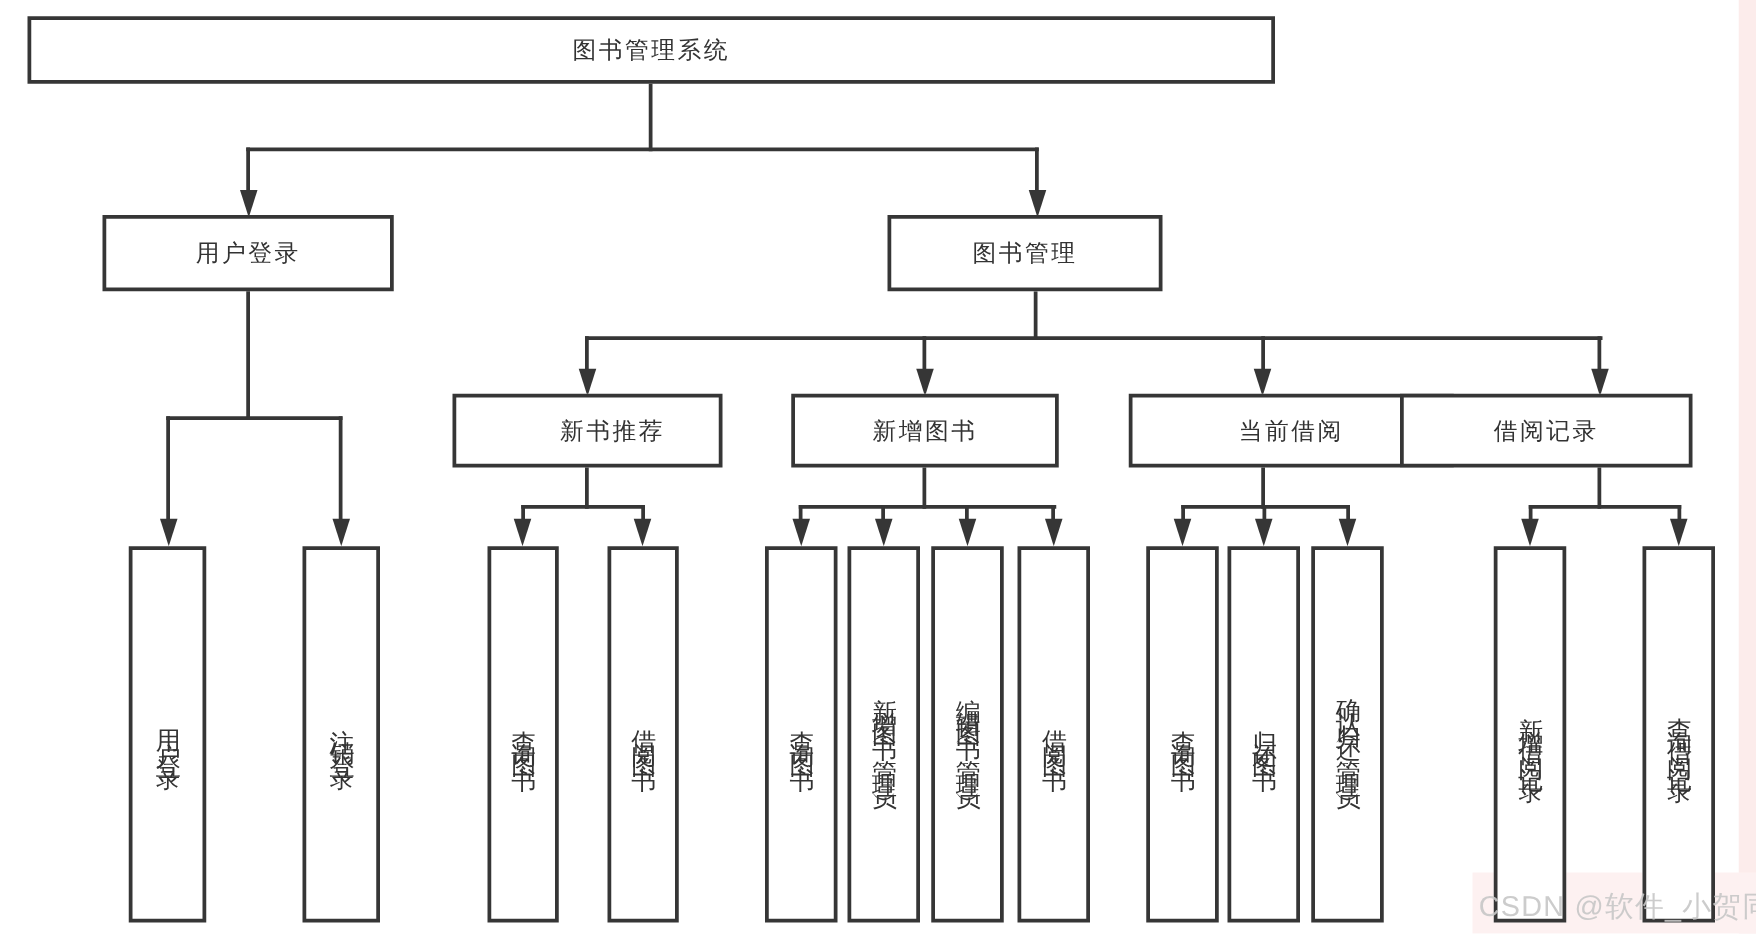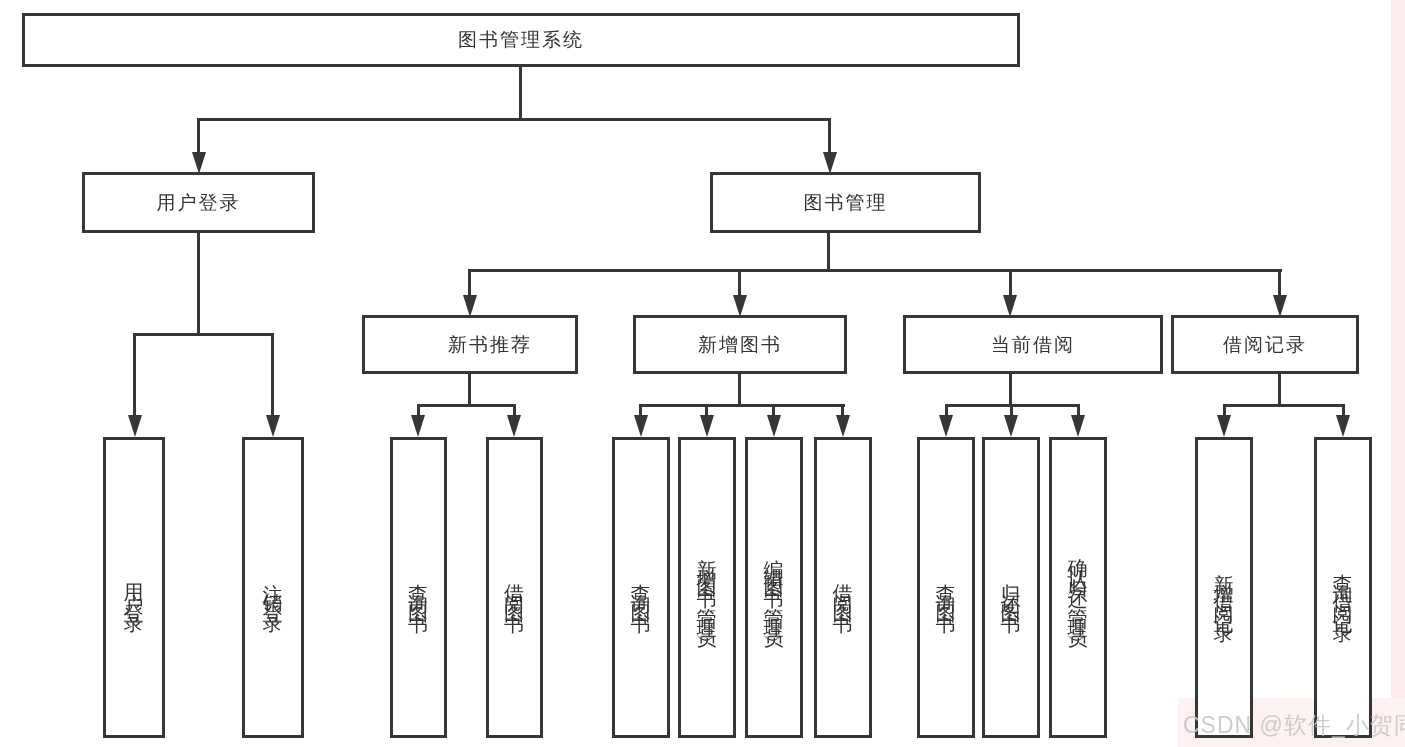--- a/index.html
+++ b/index.html
@@ -106,34 +106,34 @@
   <div class="line" style="left:1342px; top:404px; width:3px; height:14px;"></div>
   <div class="arrow" style="left:1336px; top:415px;"></div>
 
   <div class="box" style="left:22px; top:13px; width:998px; height:54px;">
     <span>图书管理系统</span>
   </div>
 
   <div class="box" style="left:82px; top:172px; width:233px; height:61px;">
     <span>用户登录</span>
   </div>
-  <div class="box" style="left:710px; top:172px; width:271px; height:61px;">
+  <div class="box" style="left:710px; top:172px; width:220px; height:61px;">
     <span>图书管理</span>
   </div>
 
   <div class="box" style="left:362px; top:315px; width:216px; height:59px;padding-left:40px;">
     <span>新书推荐</span>
   </div>
   <div class="box" style="left:633px; top:315px; width:214px; height:59px;">
     <span>新增图书</span>
   </div>
   <div class="box" style="left:903px; top:315px; width:260px; height:59px;">
     <span>当前借阅</span>
   </div>
-  <div class="box" style="left:1171px; top:315px; width:188px; height:59px;">
+  <div class="box" style="left:1120px; top:315px; width:234px; height:59px;">
     <span>借阅记录</span>
   </div>
 
   <div class="box leaf" style="left:103px; top:437px; width:62px; height:301px;">
     <span>用户登录</span>
   </div>
   <div class="box leaf" style="left:242px; top:437px; width:62px; height:301px;">
     <span>注销登录</span>
   </div>
 

